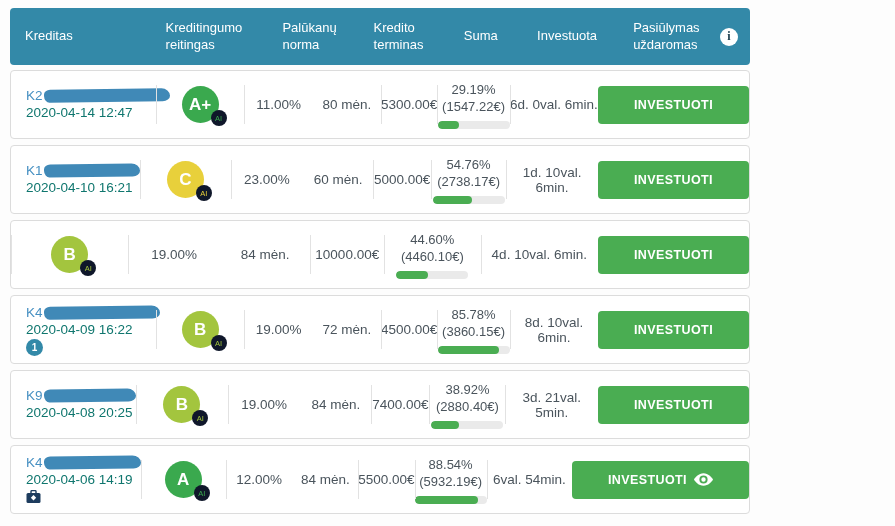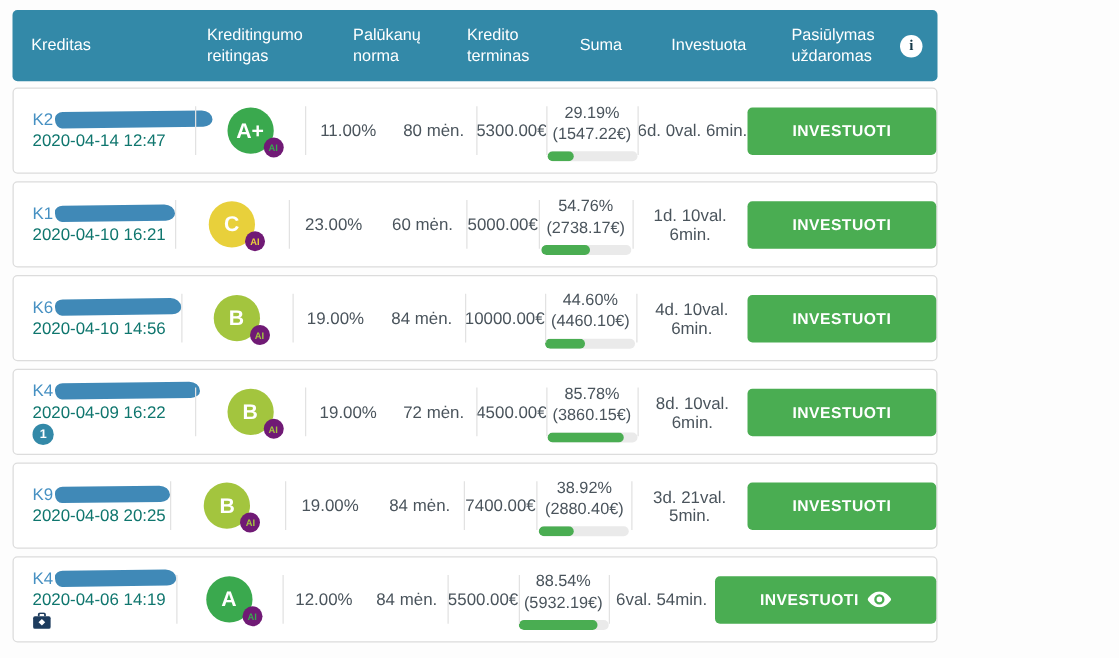--- a/index.html
+++ b/index.html
@@ -65,22 +65,22 @@
   }
   .briefcase { display:flex; align-items:center; }
 
   .rating-badge {
     position:relative; width:37px; height:37px; border-radius:50%;
     color:#fff; font-weight:bold; font-size:17px;
     display:flex; align-items:center; justify-content:center;
   }
   .ai-badge {
     position:absolute; right:-8px; bottom:-3px;
-    width:16px; height:16px; border-radius:50%; background:#701a75;
-    font-size:7.5px; font-weight:bold;
+    width:16px; height:16px; border-radius:50%; background:#0f172a;
+    font-size:7.5px; font-weight:normal;
     display:flex; align-items:center; justify-content:center;
   }
 
   .invested-pct, .invested-amt { font-size:13px; line-height:17px; }
   .progress {
     width:72px; height:8px; border-radius:4px; background:#eaeaea;
     margin-top:6px; overflow:hidden;
   }
   .progress-fill { height:100%; border-radius:4px;
     background:var(--progress-fill,#4aad52); }
@@ -176,28 +176,20 @@
     <div class="td c7 sep">1d. 10val. 6min.</div>
     <div class="td c8">
       <button class="invest-btn">
         <span>INVESTUOTI</span>
 
       </button>
     </div>
   </div>
 
   <div class="row">
-    <div class="td c1">
-      <div class="id-line">
-        <a class="id-prefix">K6</a>
-        <span class="redact"></span>
-      </div>
-      <div class="date">2020-04-10 14:56</div>
-
-    </div>
     <div class="td c2 sep">
       <span class="rating-badge" style="background: rgb(163, 197, 62);">
         <span>B</span>
         <span class="ai-badge" style="color: rgb(163, 197, 62);">AI</span>
       </span>
     </div>
     <div class="td c3 sep">19.00%</div>
     <div class="td c4">84 mėn.</div>
     <div class="td c5 sep">10000.00€</div>
     <div class="td c6 sep">

